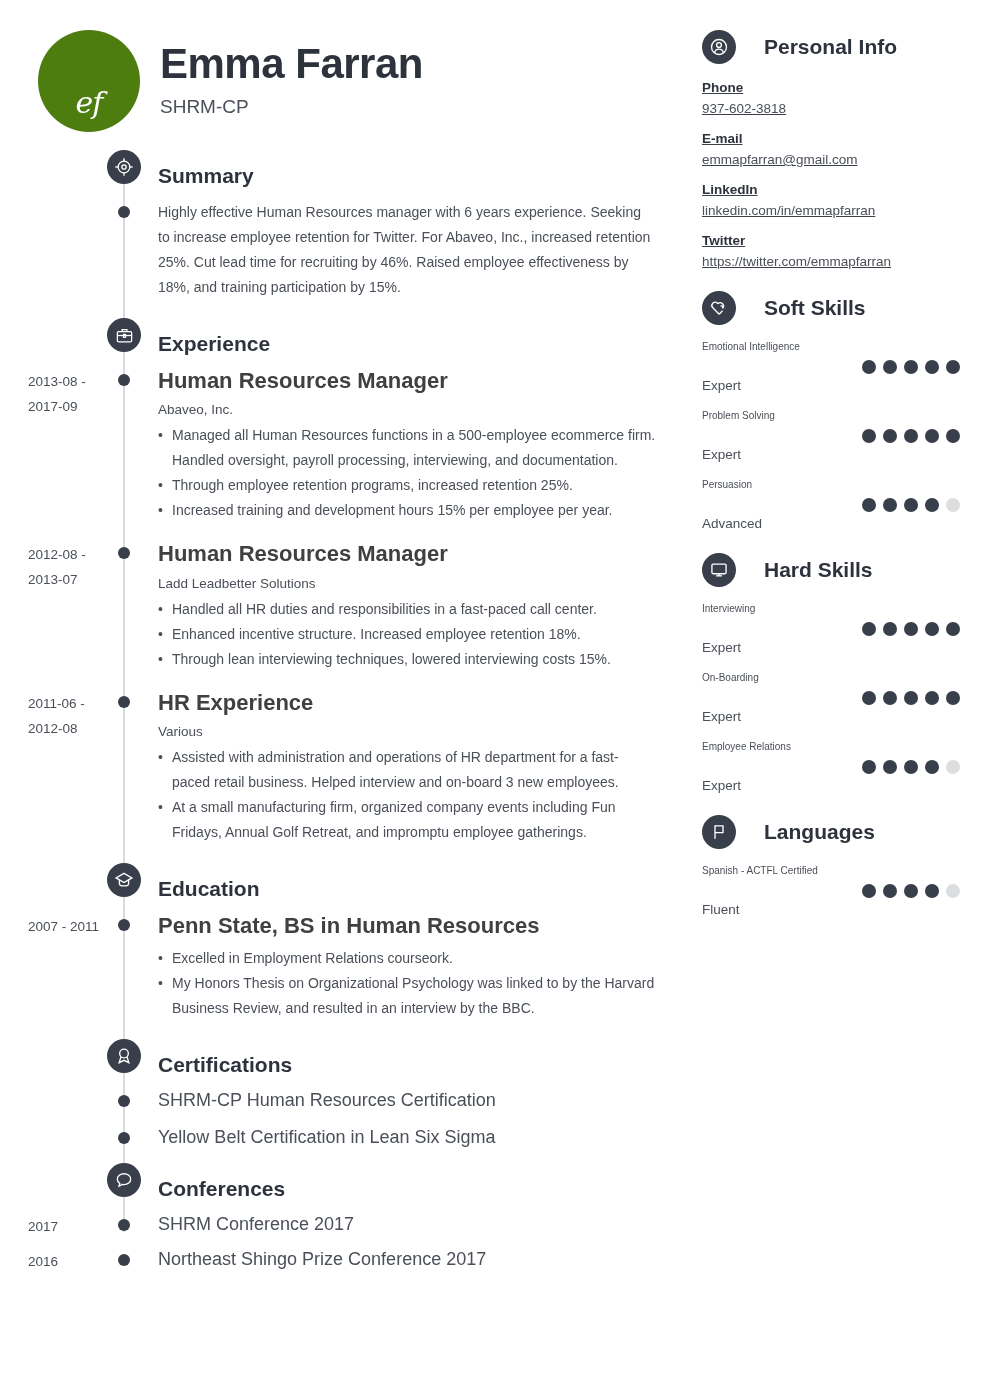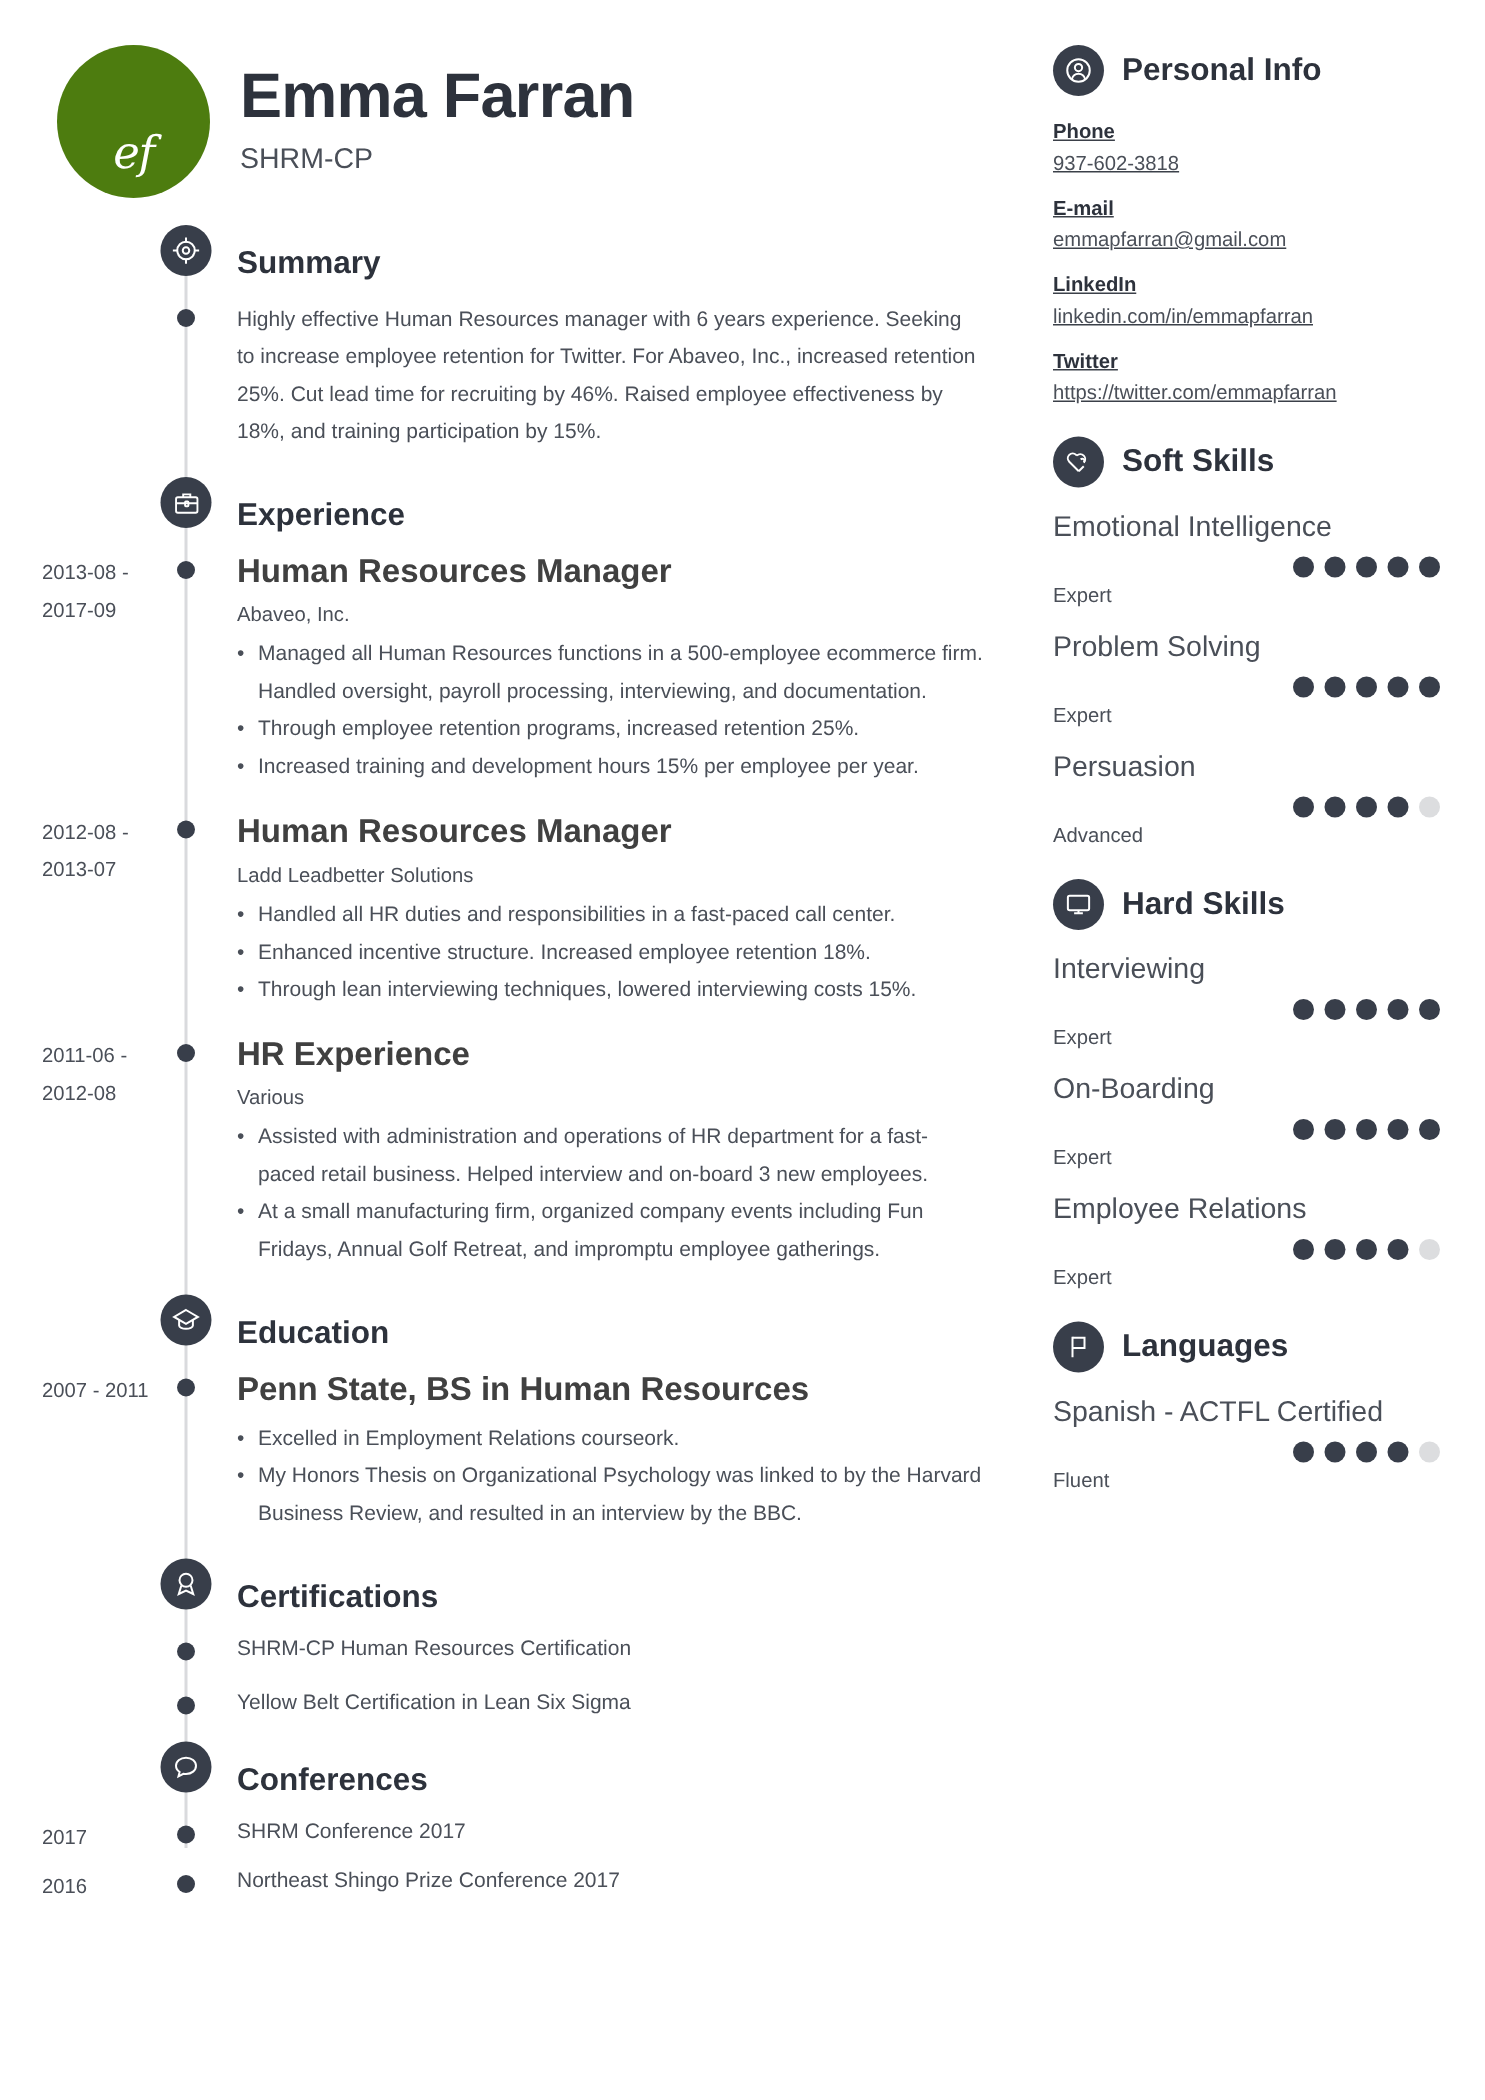--- a/index.html
+++ b/index.html
@@ -132,21 +132,21 @@
     font-weight: bold;
     color: #404040;
     line-height: 1.2;
   }
   .entry-org {
     font-size: 13.5px;
     color: #4a4f58;
     margin-top: 8px;
   }
   .entry-plain {
-    font-size: 14px;
+    font-size: 18px;
     color: #4a4f58;
     line-height: 1.3;
   }
   .bullets {
     list-style: none;
     margin-top: 6px;
   }
   .bullets li {
     position: relative;
     padding-left: 14px;
@@ -172,20 +172,21 @@
     position: absolute;
     left: 702px;
     top: 30px;
     width: 258px;
   }
   .side-section { margin-bottom: 22px; }
   .side-head {
     display: flex;
     align-items: center;
     margin-bottom: 16px;
+    gap: 16px;
   }
   .side-icon {
     width: 34px;
     height: 34px;
     border-radius: 50%;
     background: #383e4a;
     display: flex;
     align-items: center;
     justify-content: center;
     flex: 0 0 auto;
@@ -203,21 +204,21 @@
     color: #2d323c;
     margin-bottom: 6px;
   }
   .contact-value {
     font-size: 13.5px;
     color: #4a4f58;
   }
 
   .skill { margin-bottom: 17px; }
   .skill-name {
-    font-size: 19px;
+    font-size: 10px;
     color: #4a4f58;
     margin-bottom: 8px;
   }
   .dots {
     display: flex;
     justify-content: flex-end;
     gap: 7px;
   }
   .dot {
     width: 14px;

